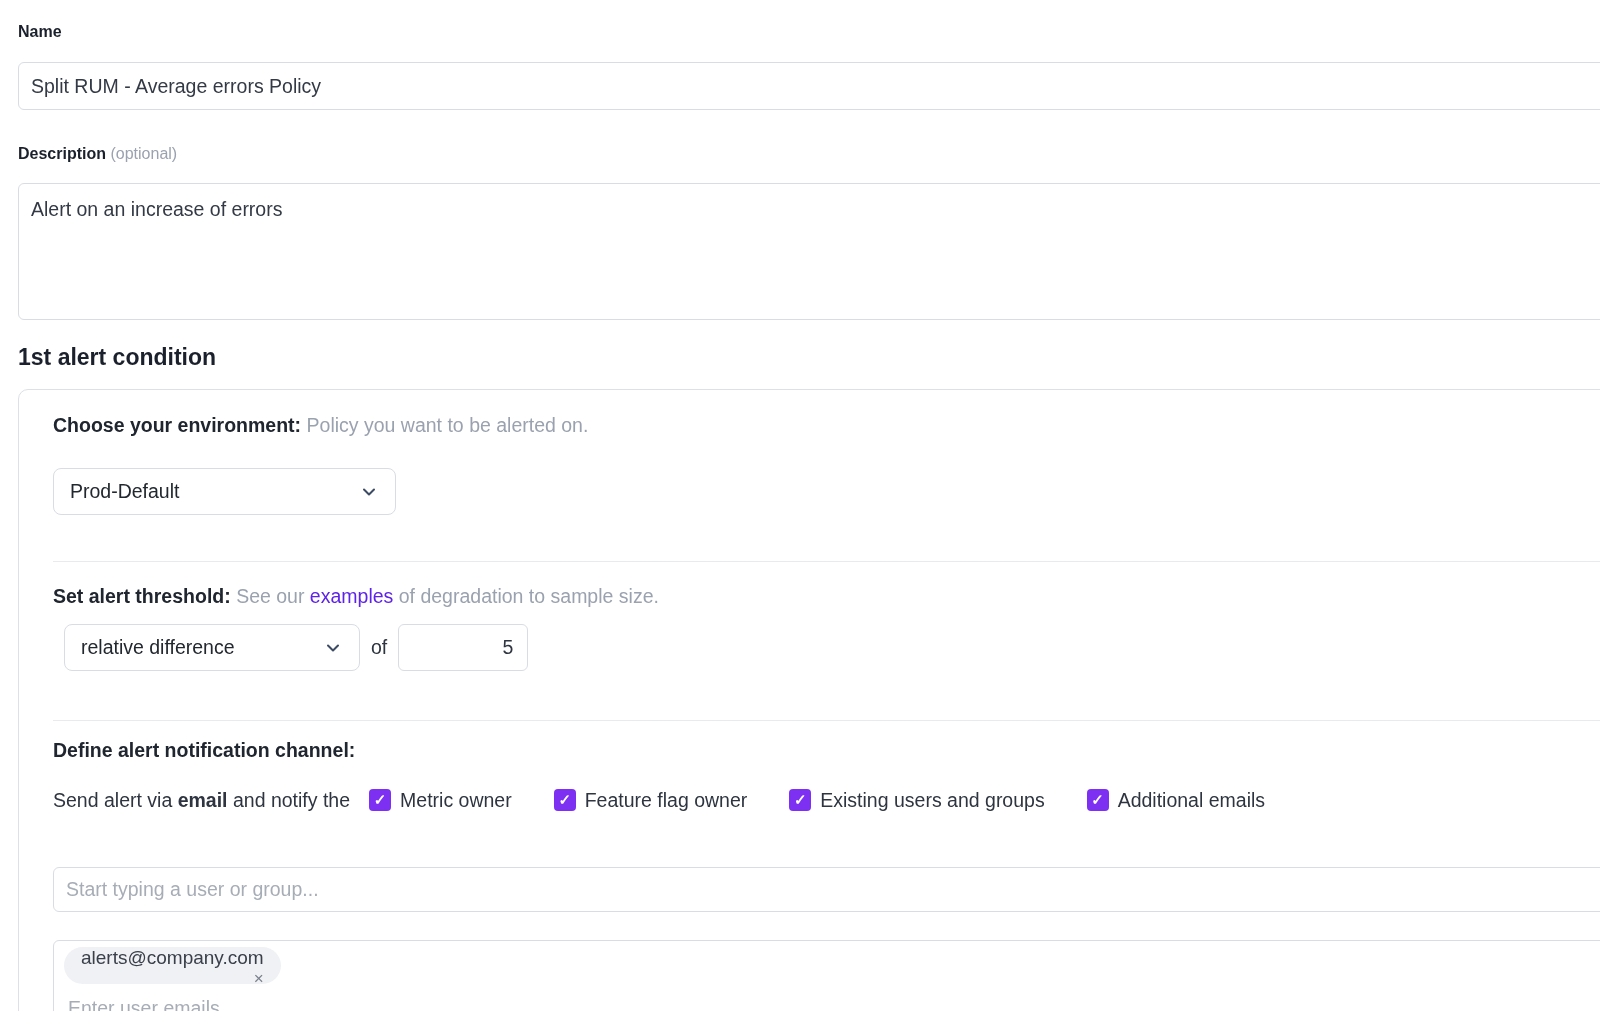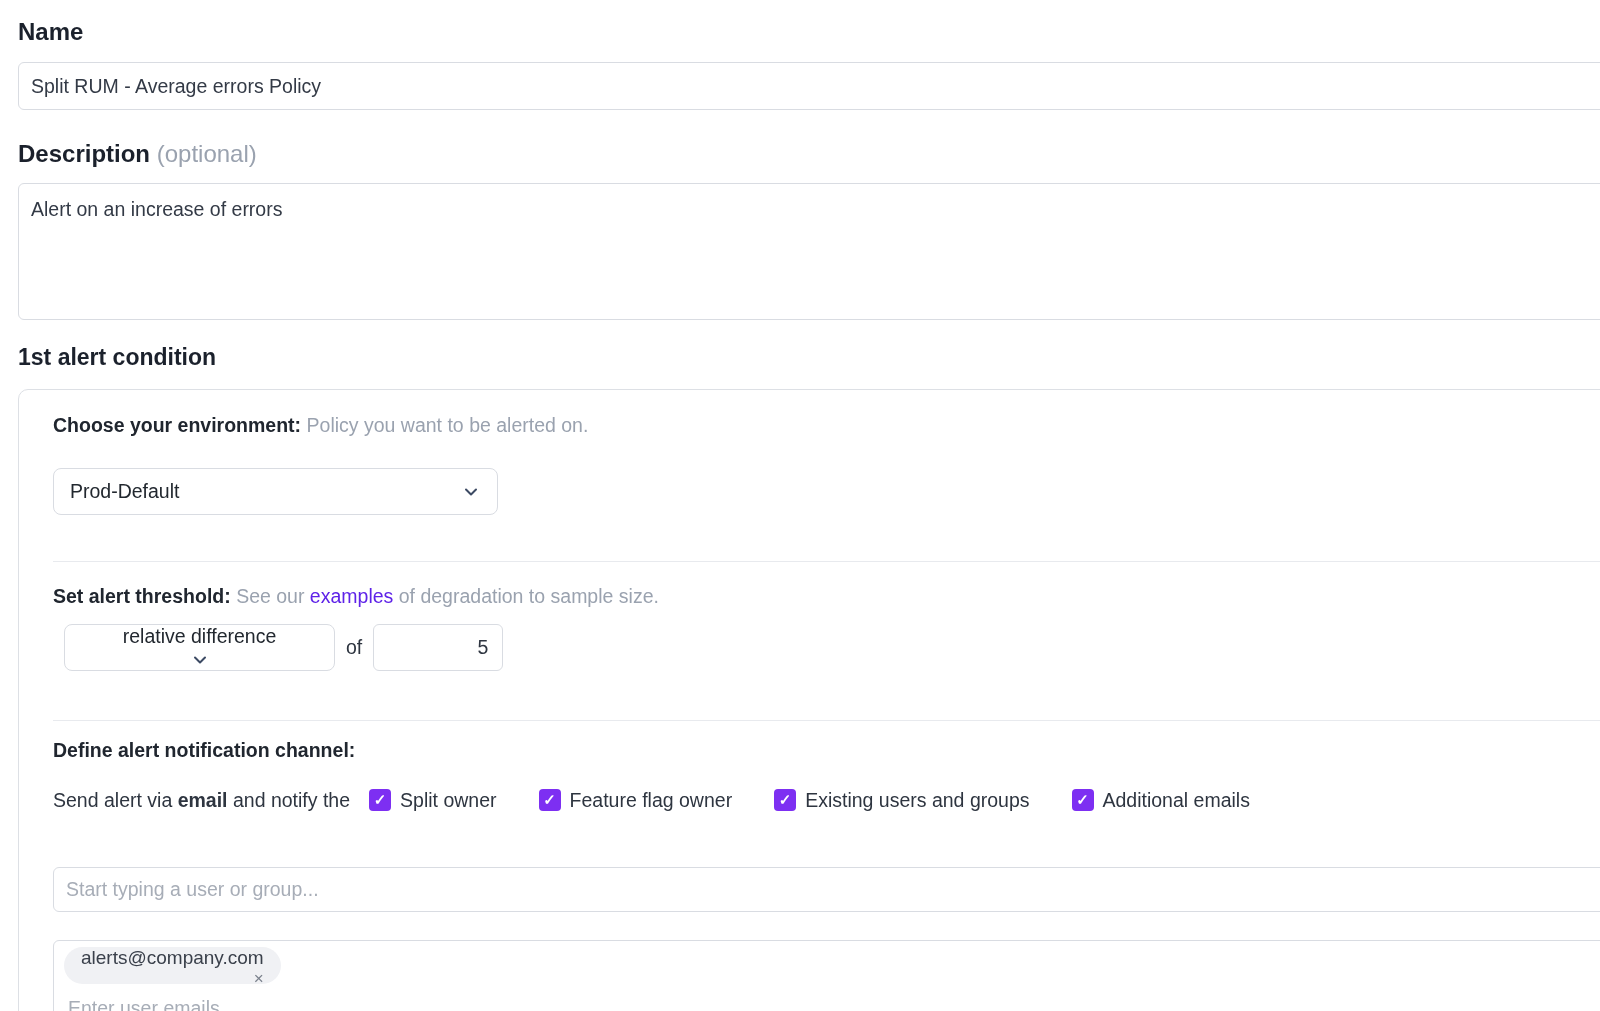--- a/index.html
+++ b/index.html
@@ -1,49 +1,49 @@
 <!DOCTYPE html>
 <html><head>
 <meta charset="utf-8">
 <style>
   html,body{margin:0;padding:0;background:#ffffff;}
   body{width:1600px;height:1011px;overflow:hidden;font-family:"Liberation Sans",sans-serif;color:#2e3540;}
   .page{padding:20px 0 0 18px;}
 
-  .field-label{font-size:24px;line-height:24px;font-weight:700;color:#1b212c;}
+  .field-label{font-size:16px;line-height:24px;font-weight:700;color:#1b212c;}
   .optional{color:#9aa2af;font-weight:400;}
 
   .text-input{box-sizing:border-box;width:1602px;height:48px;border:1px solid #d9dce2;border-radius:6px;
     padding:0 12px;font-size:19.5px;color:#333a46;display:flex;align-items:center;background:#fff;margin-top:18px;}
   .textarea{height:137px;align-items:flex-start;padding-top:14px;margin-top:17px;}
 
   .desc-label{margin-top:32px;}
   .section-heading{margin-top:26px;font-size:23px;line-height:23px;font-weight:700;color:#1b212c;}
 
   .condition-box{box-sizing:border-box;width:1602px;height:700px;border:1px solid #dde0e5;border-radius:10px;
     margin-top:20px;padding:24px 0 0 34px;background:#fff;}
 
   .label-row{font-size:19.5px;line-height:22px;}
   .bold-label{font-weight:700;color:#20262f;}
   .hint{color:#9aa2af;}
   .link{color:#5e22e8;cursor:pointer;}
 
   .select{box-sizing:border-box;display:flex;align-items:center;justify-content:space-between;
     border:1px solid #d9dce2;border-radius:8px;height:47px;padding:0 16px;font-size:19.5px;color:#22282f;
     background:#fff;cursor:pointer;}
-  .env-select{width:445px;margin-top:32px;}
+  .env-select{width:343px;margin-top:32px;}
   .chev{flex:0 0 auto;}
 
   .divider{height:1px;background:#e8eaee;width:1568px;}
   .div1{margin-top:46px;}
   .div2{margin-top:49px;}
 
   .threshold-label{margin-top:23px;}
   .sentence-row{display:flex;align-items:center;margin-top:17px;font-size:19.5px;color:#2e3540;}
-  .threshold-select{width:271px;margin-left:11px;flex-direction:column;}
+  .threshold-select{width:296px;margin-left:11px;}
   .of{margin-left:11px;}
   .num-input{box-sizing:border-box;width:130px;height:47px;border:1px solid #d9dce2;border-radius:6px;
     margin-left:11px;padding:0 14px;display:flex;align-items:center;justify-content:flex-end;
     font-size:19.5px;color:#2e3540;background:#fff;}
   .suffix{margin-left:11px;}
 
   .notif-label{margin-top:18px;}
   .notify-row{display:flex;align-items:center;margin-top:28px;font-size:19.5px;color:#2e3540;line-height:22px;}
   .cb-group{display:flex;align-items:center;margin-left:42px;cursor:pointer;}
   .cb-group.first{margin-left:19px;}
@@ -128,21 +128,21 @@
       <span>
         <span>Send alert via</span>
         <b>email</b>
         <span>and notify the</span>
       </span>
 
       <span class="cb-group first">
         <span class="checkbox">
           <span>✓</span>
         </span>
-        <span class="cb-label">Split owner</span>
+        <span class="cb-label">Metric owner</span>
       </span>
 
       <span class="cb-group">
         <span class="checkbox">
           <span>✓</span>
         </span>
         <span class="cb-label">Feature flag owner</span>
       </span>
 
       <span class="cb-group">

